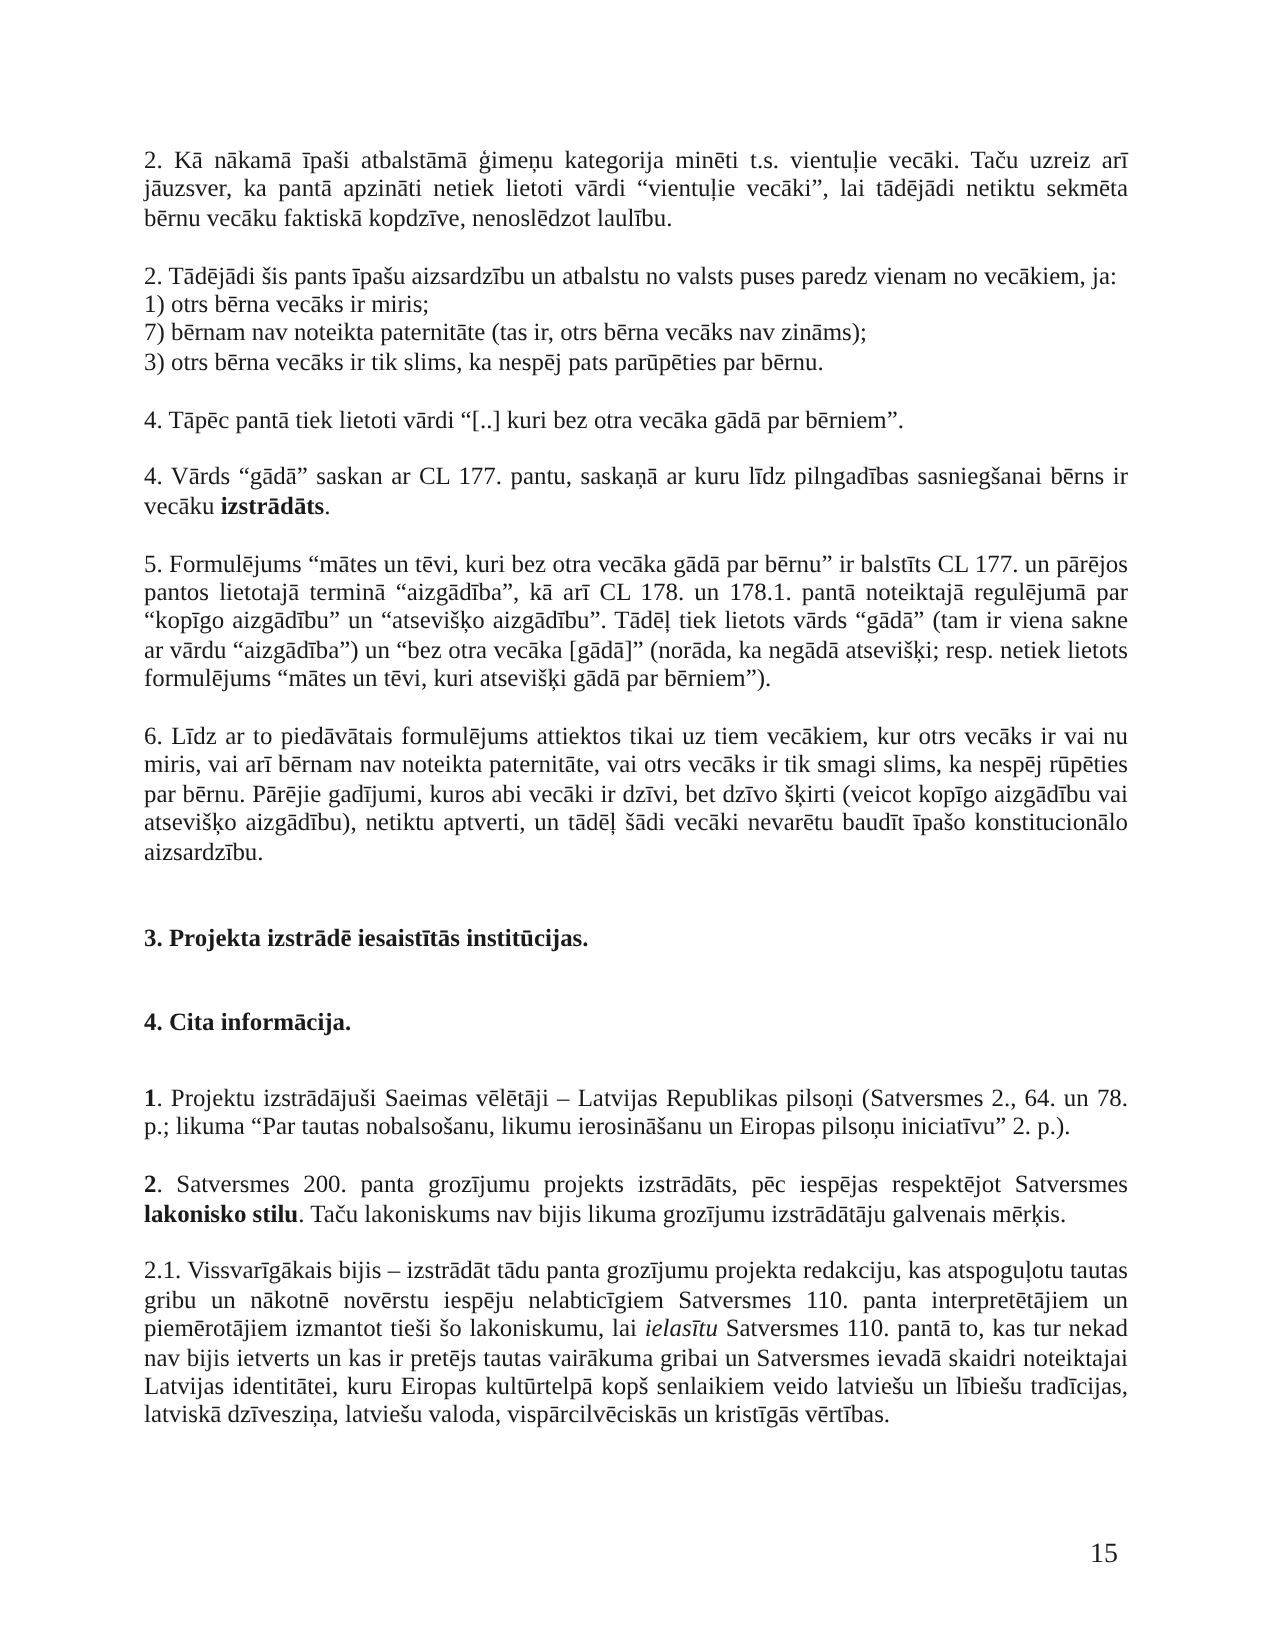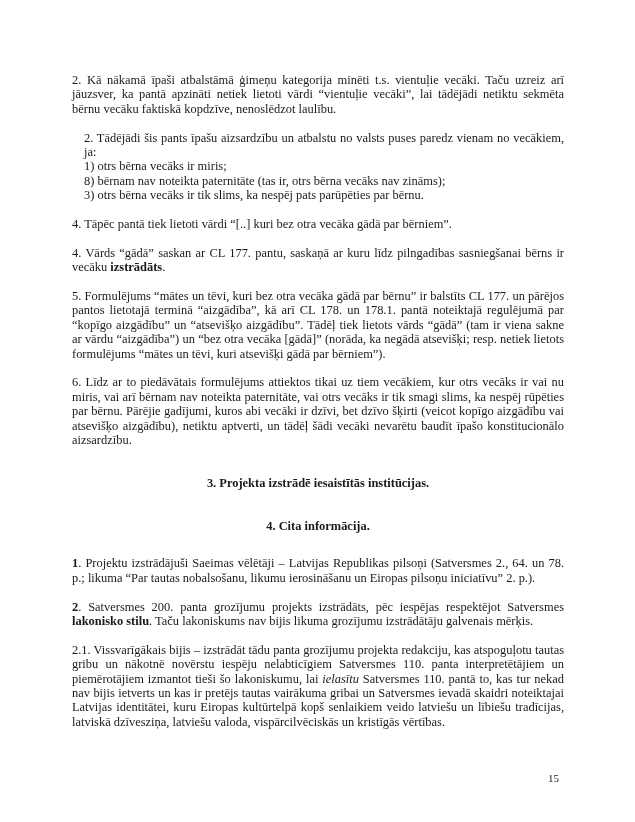--- a/index.html
+++ b/index.html
@@ -21,48 +21,48 @@
   }
   .para, .line, .heading {
     font-size: 12.45px;
     line-height: 14.4px;
   }
   .para {
     text-align: justify;
     margin: 0 0 14.4px 0;
   }
   .list-block { margin: 0 0 14.4px 0; }
-  .line { text-align: justify; margin-left: 12px; }
+  .line { text-align: justify; }
   .heading {
     font-weight: bold;
-    text-align: center;
+    text-align: left;
   }
   .heading-3 { margin: 29px 0 16px 0; }
   .heading-4 { margin: 28px 0 23px 0; }
   .b { font-weight: bold; }
   .i { font-style: italic; }
   .pagenum {
     position: absolute;
     top: 771px;
     right: 76px;
-    font-size: 11px;
+    font-size: 14px;
     line-height: 14.4px;
   }
 </style>
 </head>
 <body>
 
 <div class="page">
 
   <p class="para">2. Kā nākamā īpaši atbalstāmā ģimeņu kategorija minēti t.s. vientuļie vecāki. Taču uzreiz arī jāuzsver, ka pantā apzināti netiek lietoti vārdi “vientuļie vecāki”, lai tādējādi netiktu sekmēta bērnu vecāku faktiskā kopdzīve, nenoslēdzot laulību.</p>
 
   <div class="list-block">
     <div class="line">2. Tādējādi šis pants īpašu aizsardzību un atbalstu no valsts puses paredz vienam no vecākiem, ja:</div>
     <div class="line">1) otrs bērna vecāks ir miris;</div>
-    <div class="line">8) bērnam nav noteikta paternitāte (tas ir, otrs bērna vecāks nav zināms);</div>
+    <div class="line">7) bērnam nav noteikta paternitāte (tas ir, otrs bērna vecāks nav zināms);</div>
     <div class="line">3) otrs bērna vecāks ir tik slims, ka nespēj pats parūpēties par bērnu.</div>
   </div>
 
   <p class="para">4. Tāpēc pantā tiek lietoti vārdi “[..] kuri bez otra vecāka gādā par bērniem”.</p>
 
   <p class="para"><span>4. Vārds “gādā” saskan ar CL 177. pantu, saskaņā ar kuru līdz pilngadības sasniegšanai bērns ir vecāku </span><span class="b">izstrādāts</span><span>.</span></p>
 
   <p class="para">5. Formulējums “mātes un tēvi, kuri bez otra vecāka gādā par bērnu” ir balstīts CL 177. un pārējos pantos lietotajā terminā “aizgādība”, kā arī CL 178. un 178.1. pantā noteiktajā regulējumā par “kopīgo aizgādību” un “atsevišķo aizgādību”. Tādēļ tiek lietots vārds “gādā” (tam ir viena sakne ar vārdu “aizgādība”) un “bez otra vecāka [gādā]” (norāda, ka negādā atsevišķi; resp. netiek lietots formulējums “mātes un tēvi, kuri atsevišķi gādā par bērniem”).</p>
 
   <p class="para">6. Līdz ar to piedāvātais formulējums attiektos tikai uz tiem vecākiem, kur otrs vecāks ir vai nu miris, vai arī bērnam nav noteikta paternitāte, vai otrs vecāks ir tik smagi slims, ka nespēj rūpēties par bērnu. Pārējie gadījumi, kuros abi vecāki ir dzīvi, bet dzīvo šķirti (veicot kopīgo aizgādību vai atsevišķo aizgādību), netiktu aptverti, un tādēļ šādi vecāki nevarētu baudīt īpašo konstitucionālo aizsardzību.</p>

